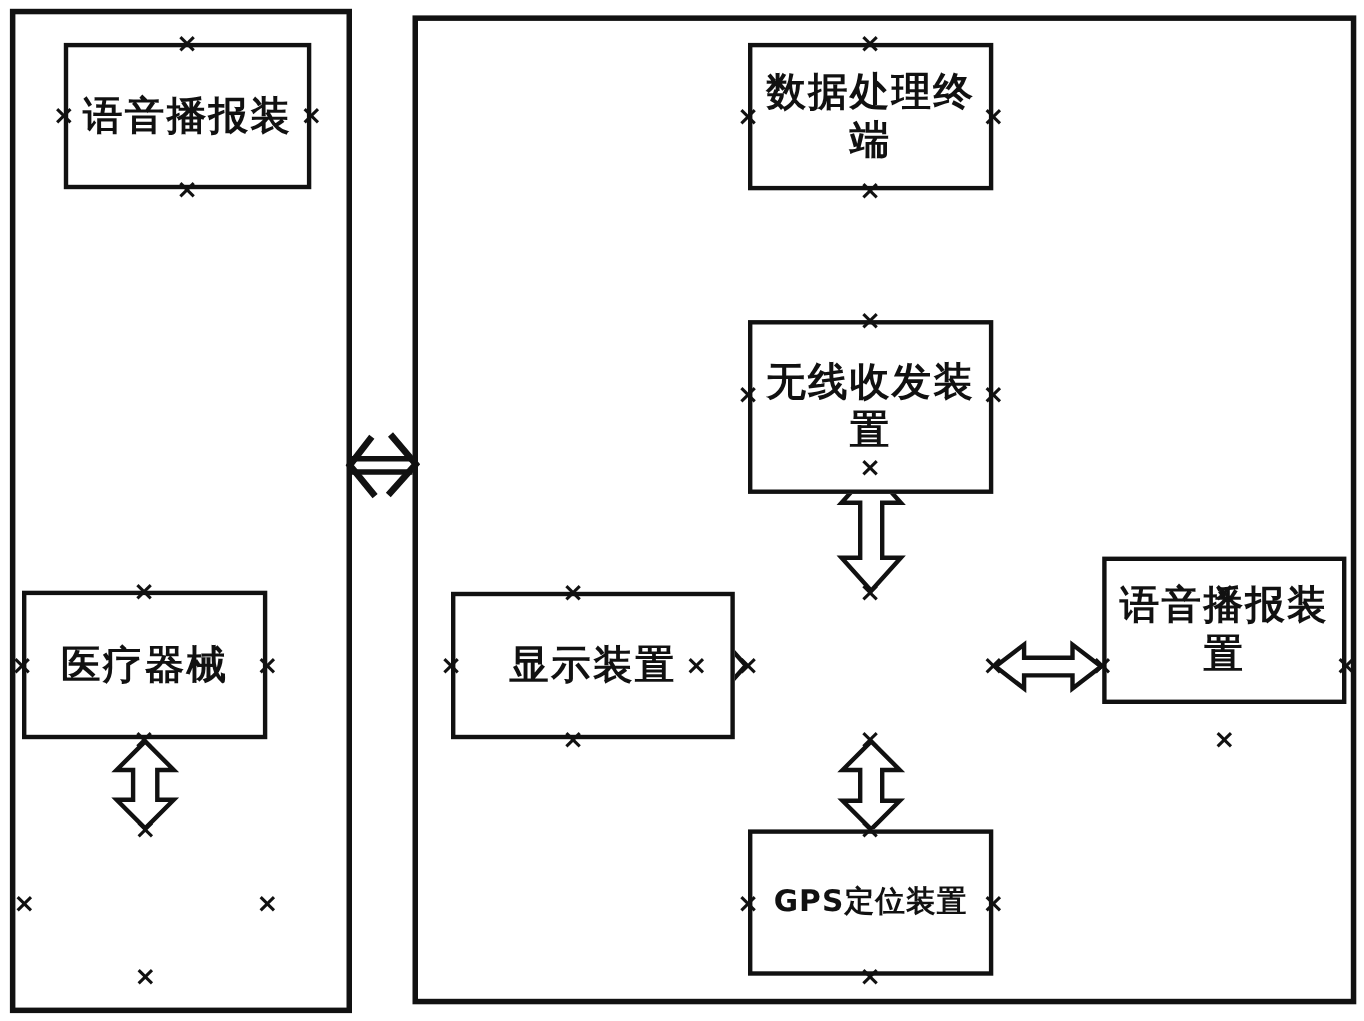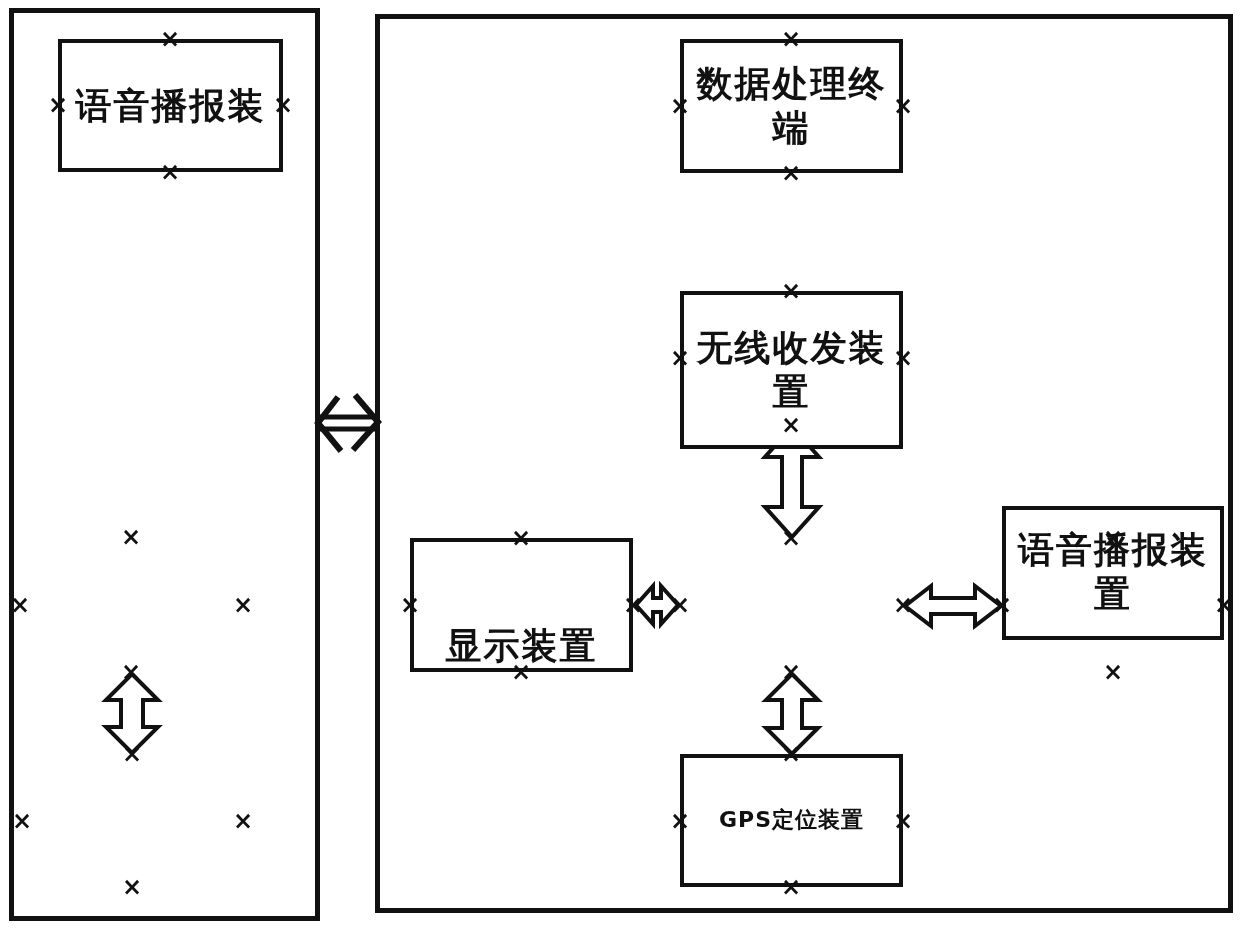--- a/index.html
+++ b/index.html
@@ -26,21 +26,21 @@
     align-items: center;
     justify-content: center;
     text-align: center;
     color: #111111;
     font-weight: bold;
     font-size: 36px;
     line-height: 1.22;
     letter-spacing: 2px;
     white-space: pre-line;
   }
-  .box.small-text { font-size: 22px; letter-spacing: 1px; }
+  .box.small-text { font-size: 27px; letter-spacing: 1px; }
   .xmark {
     position: absolute;
     transform: translate(-50%, -50%);
     color: #111111;
     font-weight: bold;
     font-size: 24px;
     line-height: 1;
     pointer-events: none;
   }
   svg.overlay {
@@ -72,30 +72,33 @@
     <g stroke="#111111" fill="none">
       <path d="M320,417 L375,417 M320,429 L375,429" stroke-width="5"></path>
       <path d="M338,397 L318,423 L341,451" stroke-width="6"></path>
       <path d="M355,395 L378,422 L353,450" stroke-width="6"></path>
     </g>
   </svg>
 
   <div class="box" style="left:58px; top:39px; width:225px; height:133px;">
     <span>语音播报装</span>
   </div>
+  <div class="box" style="left:20px; top:537px; width:223px; height:135px;">
+    <span>医疗器械</span>
+  </div>
 
   <div class="box" style="left:680px; top:39px; width:223px; height:134px;justify-content:center;">
     <span>数据处理终
 端</span>
   </div>
   <div class="box" style="left:680px; top:291px; width:223px; height:158px;">
     <span>无线收发装
 置</span>
   </div>
-  <div class="box" style="left:410px; top:538px; width:223px; height:134px;align-items:flex-end;">
+  <div class="box" style="left:410px; top:538px; width:258px; height:134px;">
     <span>显示装置</span>
   </div>
   <div class="box" style="left:1002px; top:506px; width:222px; height:134px;font-family:Liberation Serif, serif;">
     <span>语音播报装
 置</span>
   </div>
   <div class="box small-text" style="left:680px; top:754px; width:223px; height:133px;">
     <span>GPS定位装置</span>
   </div>
 

